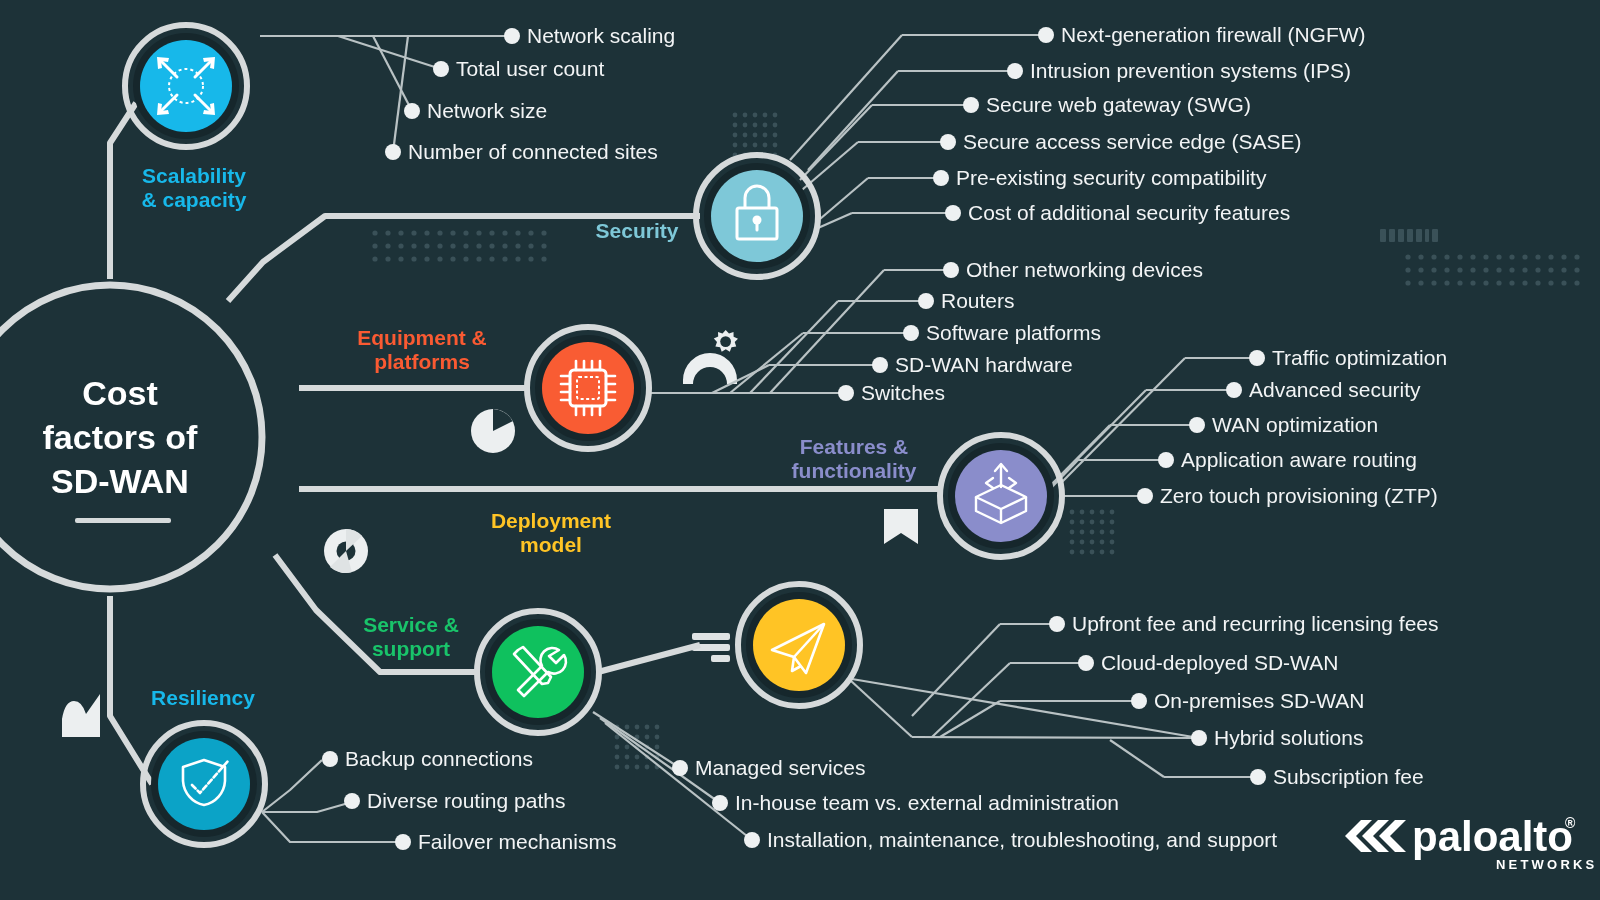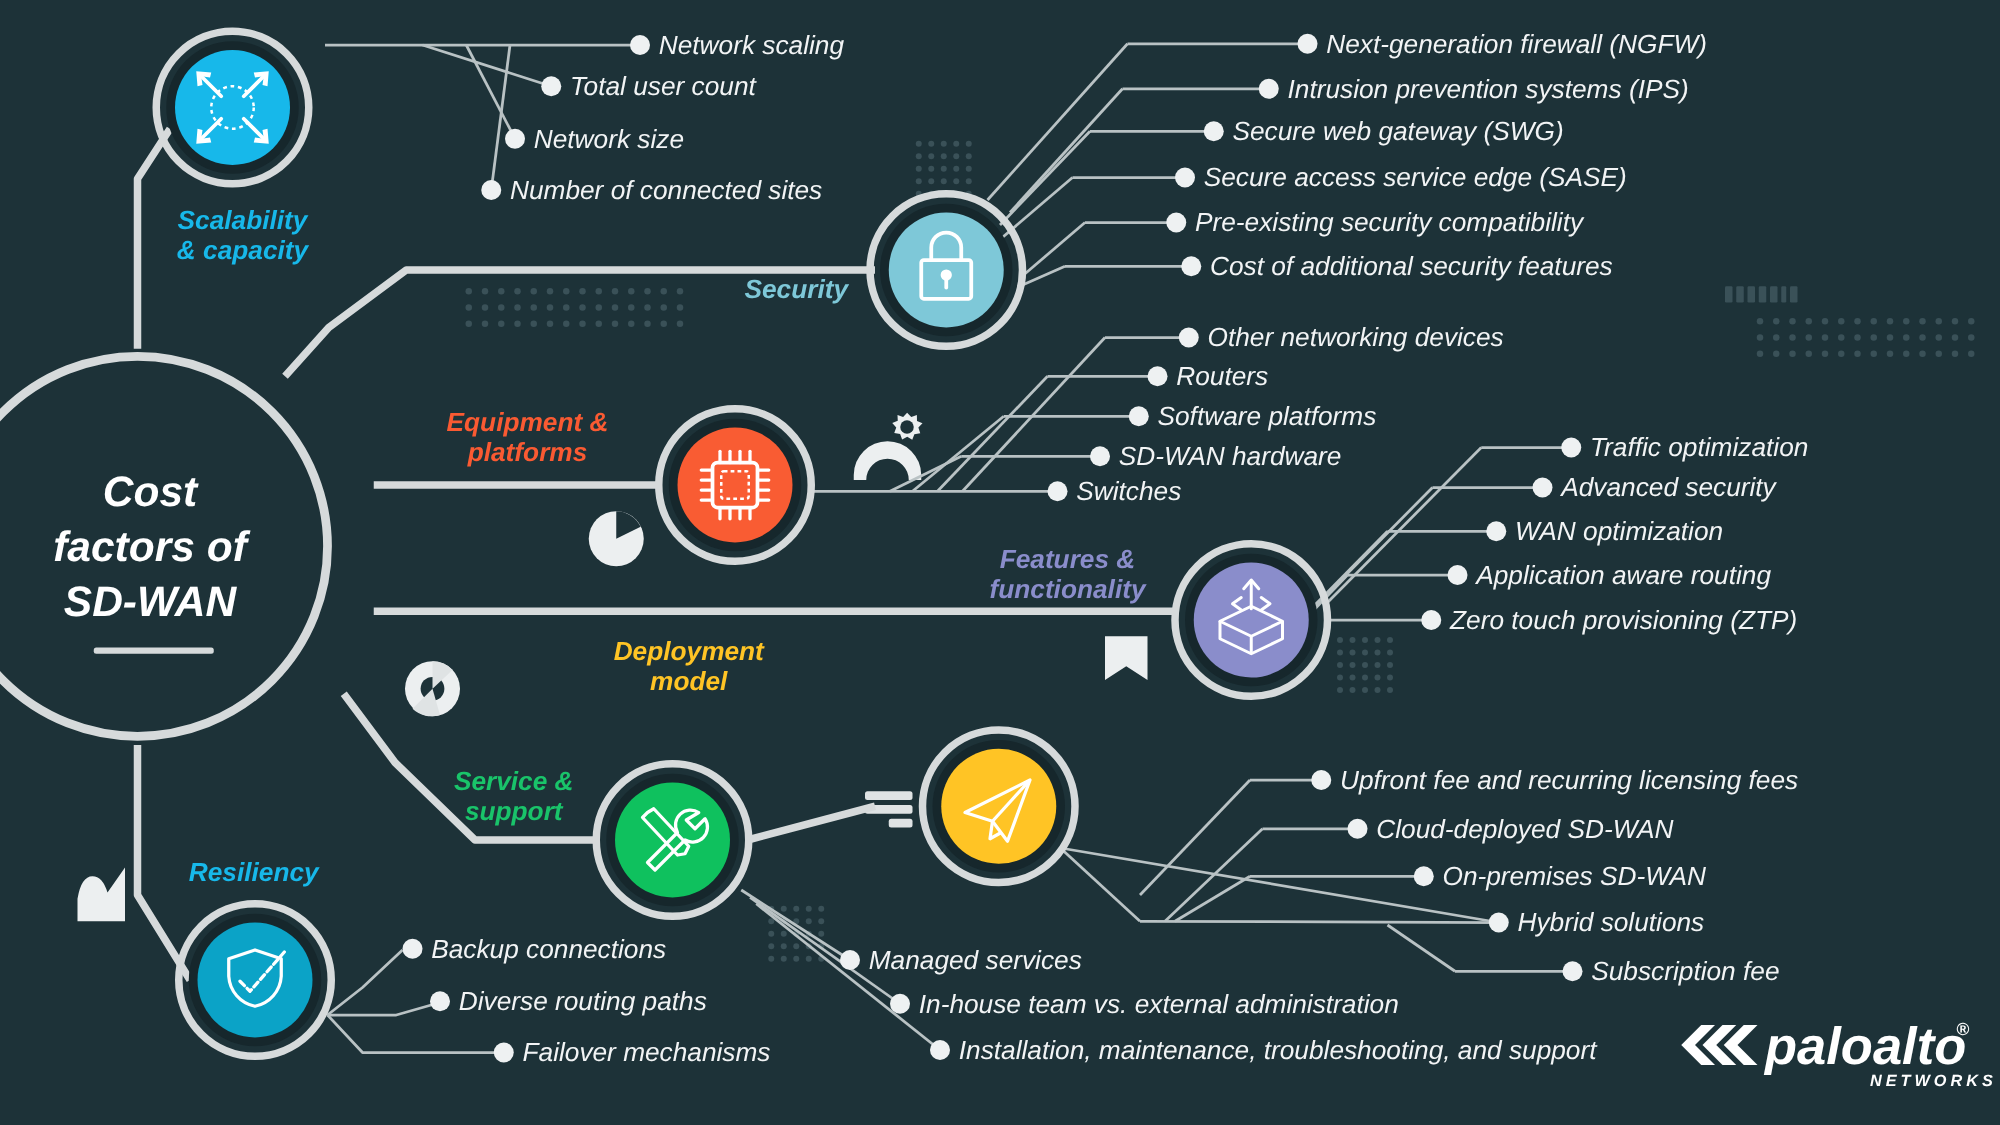--- a/index.html
+++ b/index.html
@@ -1,17 +1,17 @@
 <!DOCTYPE html>
 <html><head>
 <meta charset="utf-8">
 <style>
   html,body{margin:0;padding:0;background:#1d3238;}
   body{width:1600px;height:900px;overflow:hidden;font-family:"Liberation Sans",sans-serif;}
-  #stage{position:relative;width:1600px;height:900px;background:#1d3238;font-style:italic;}
+  #stage{position:relative;width:1600px;height:900px;background:#1d3238;}
   svg#diagram{position:absolute;left:0;top:0;width:1600px;height:900px;display:block;}
   .leafTxt{font-family:"Liberation Sans",sans-serif;font-size:21px;fill:#f2f4f5;}
   .catTxt{font-family:"Liberation Sans",sans-serif;font-size:21px;font-weight:bold;}
   .hubTxt{font-family:"Liberation Sans",sans-serif;font-size:34px;font-weight:bold;fill:#ffffff;}
   .logoTxt{font-family:"Liberation Sans",sans-serif;font-weight:bold;fill:#ffffff;}
 </style>
 </head>
 <body>
 
 <div id="stage">

